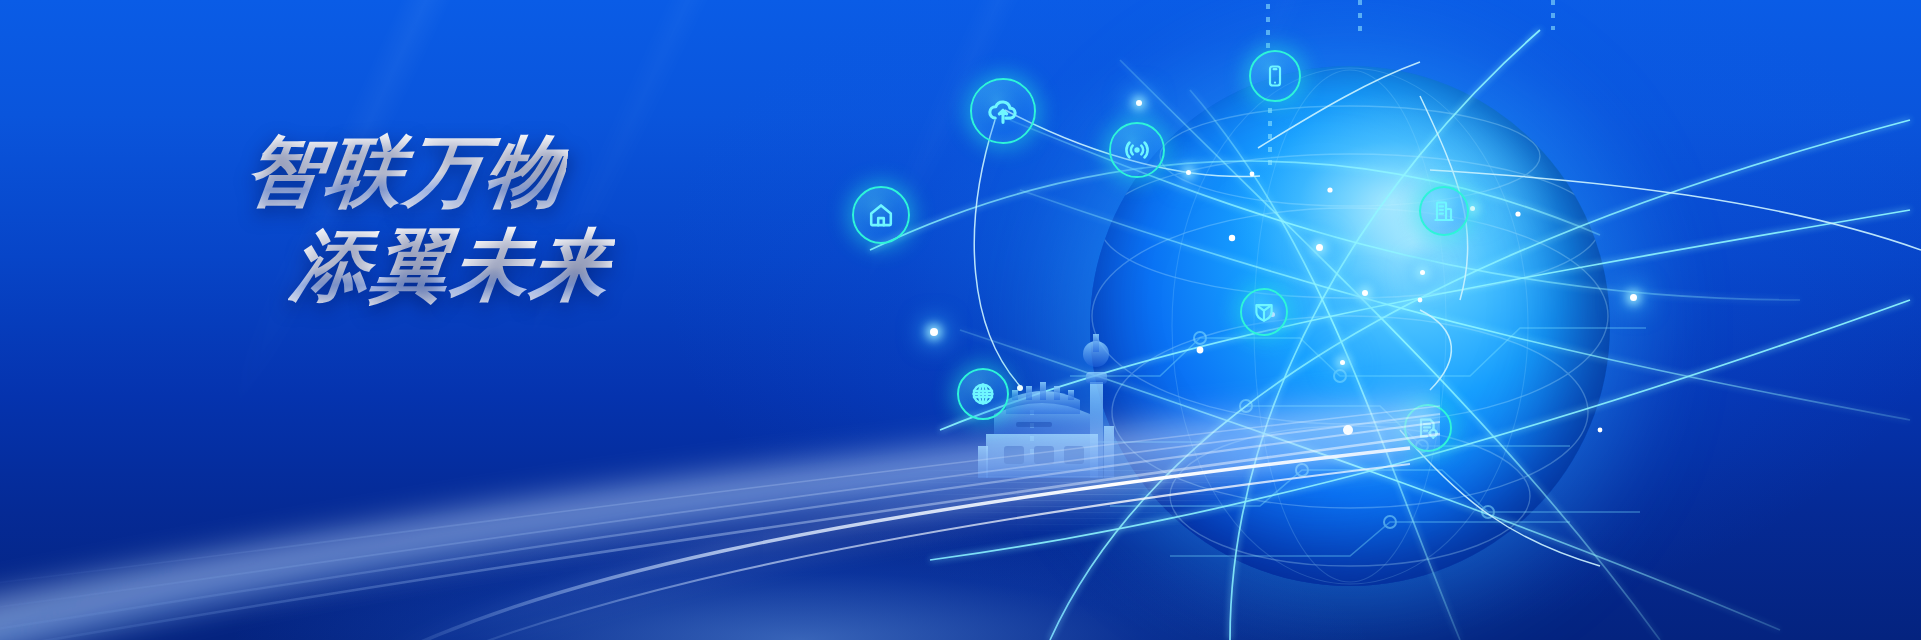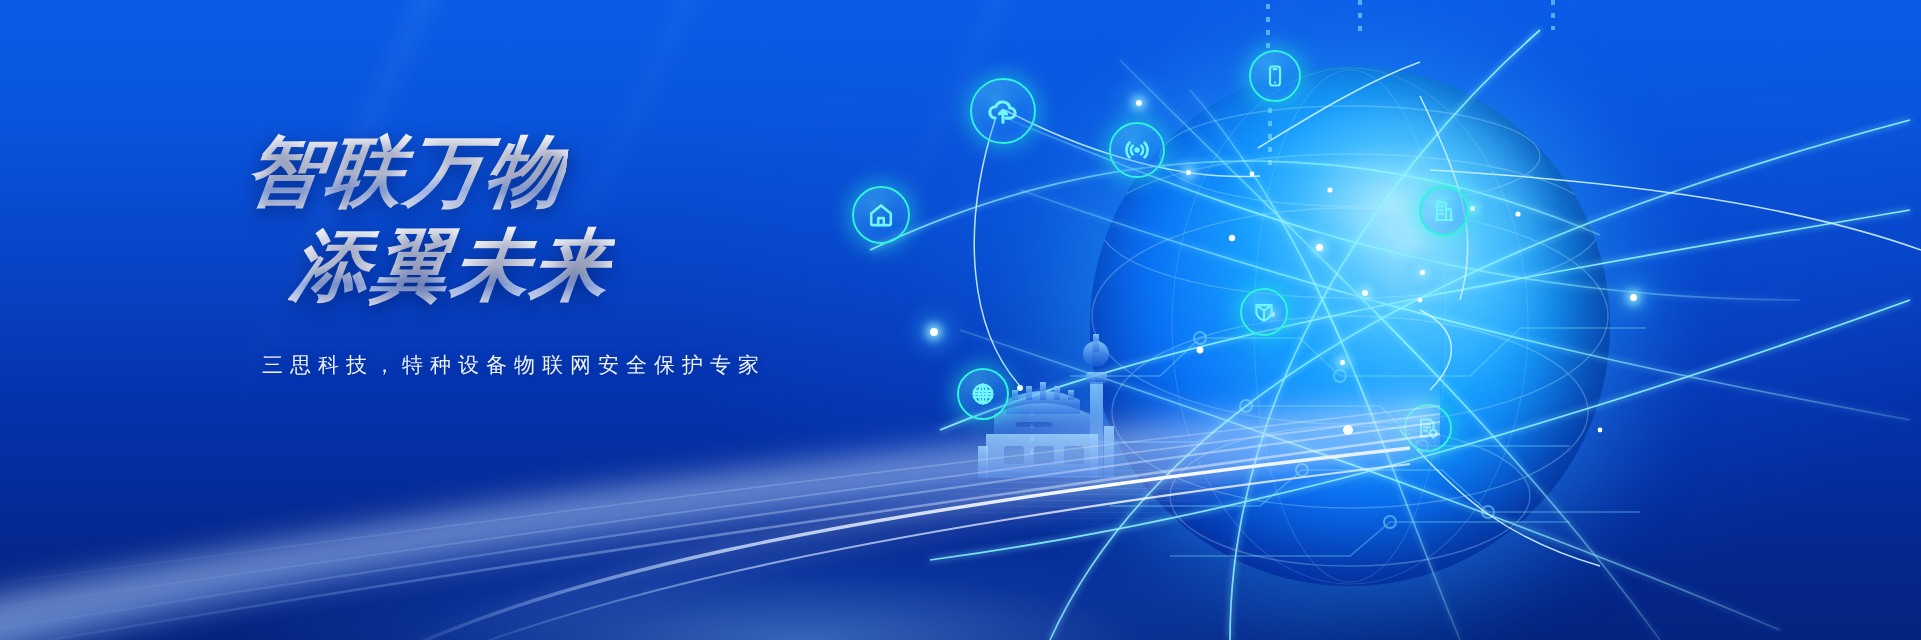--- a/index.html
+++ b/index.html
@@ -339,16 +339,15 @@
       </g>
       <circle cx="1408" cy="100" r="5" fill="#ffffff" opacity=".95"></circle>
     </svg>
   </div>
 
   <div class="copy">
     <div class="headline">
       <div><span class="h-line1">智联万物</span></div>
       <div><span class="h-line2">添翼未来</span></div>
     </div>
-    <div class="subtitle">三思科技，特种设备物联网安全保护专家</div>
   </div>
 
 </div>
 
 </body></html>

